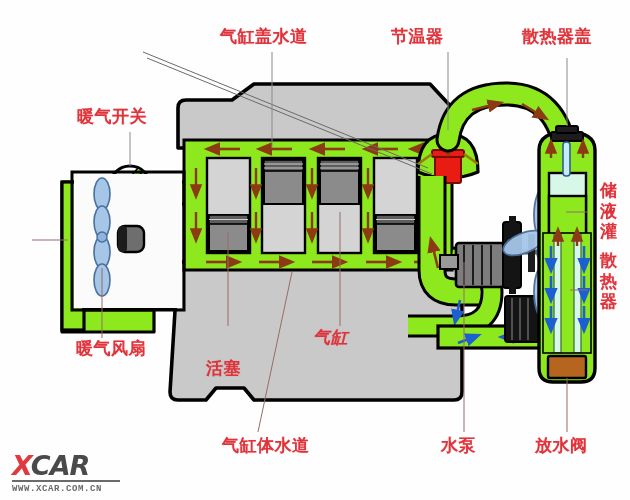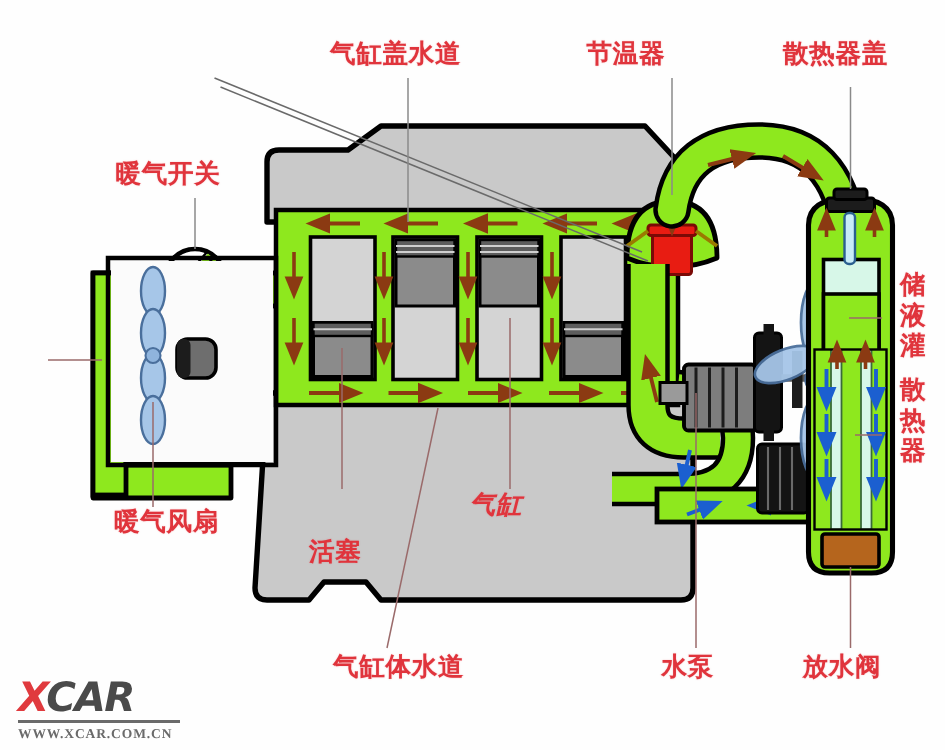--- a/index.html
+++ b/index.html
@@ -55,21 +55,21 @@
   }
   .logo-x { color: #e03a3e; }
   .logo-car { color: #4a4a4a; }
   .logo-rule {
     width: 108px;
     height: 2px;
     background: #6a6a6a;
     margin-top: 1px;
   }
   .logo-url {
-    font-family: Liberation Serif, serif;
+    font-family: Liberation Mono, monospace;
     font-weight: 700;
     font-size: 9px;
     color: #6a6a6a;
     letter-spacing: 0.6px;
     margin-top: 2px;
   }
 </style>
 </head>
 <body>
 

